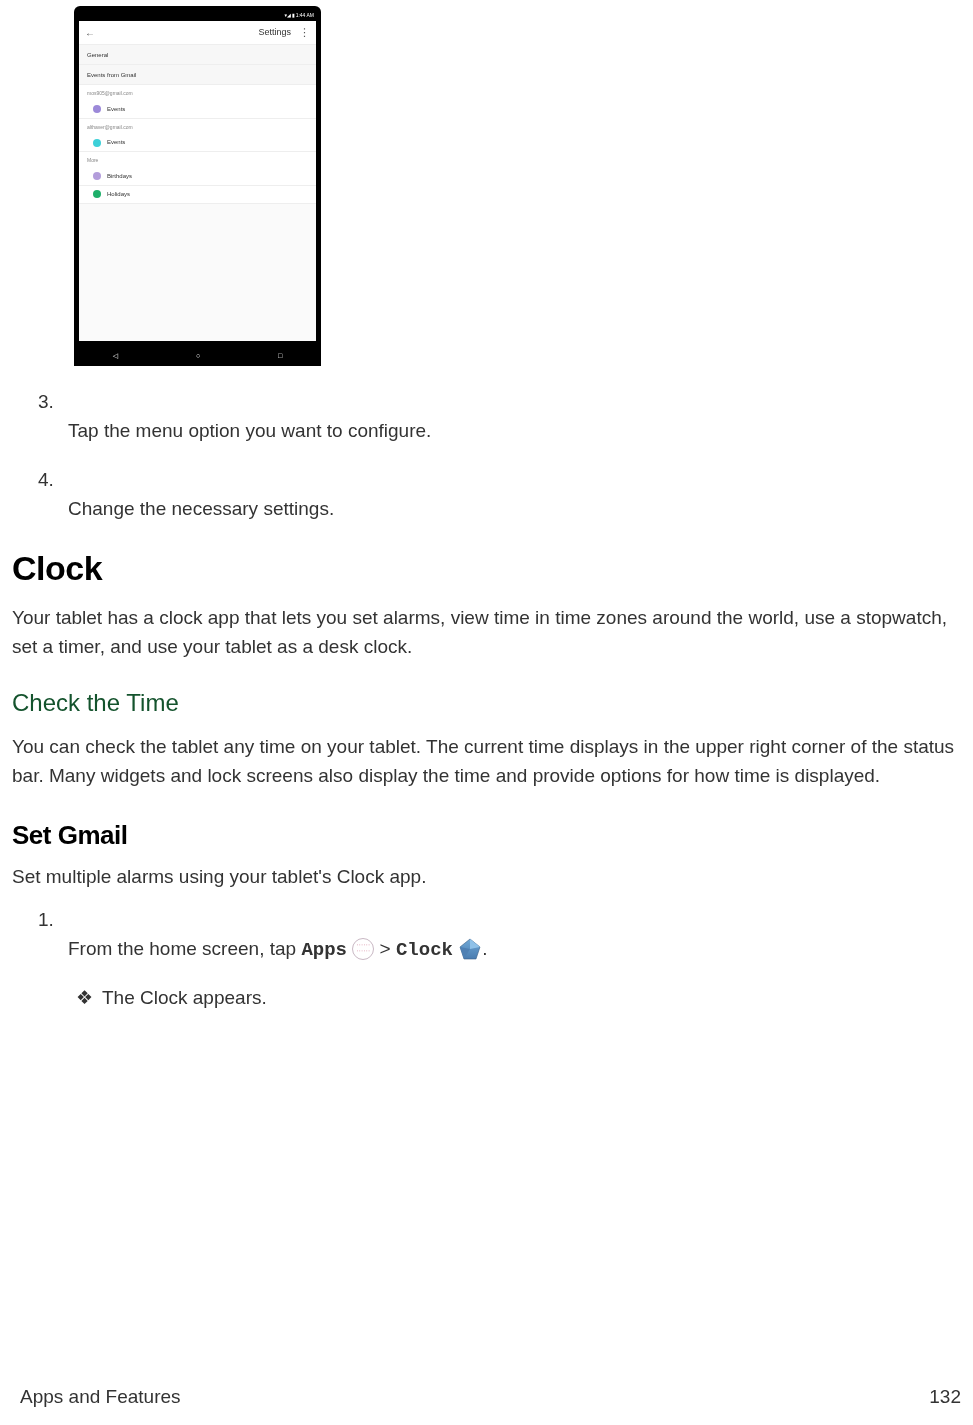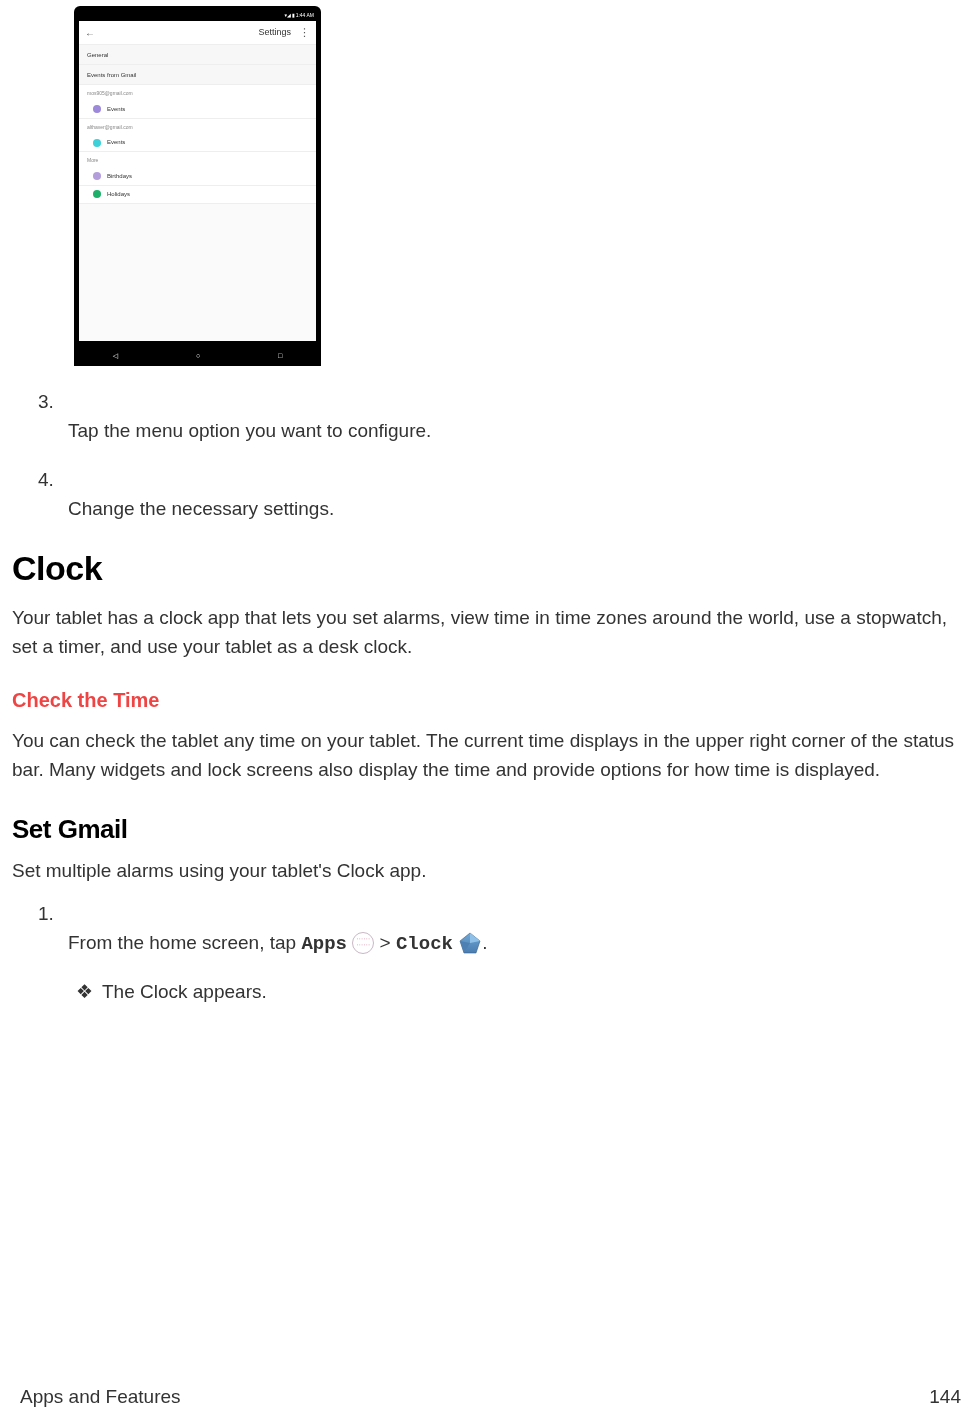--- a/index.html
+++ b/index.html
@@ -83,21 +83,21 @@
     align-items: center;
     color: #fff;
     font-size: 7px;
   }
   .steps { margin: 22px 0 0 0; }
   .step { display: flex; margin: 10px 0 20px 26px; }
   .step-num { width: 30px; flex-shrink: 0; }
   .step-text { flex: 1; margin-top: 29px; }
   h1.clock { font-family: Arial Black, Arial, sans-serif; font-weight: 900; font-size: 34px; margin-top: 20px; margin-bottom: 10px; color: #000; letter-spacing: -0.5px; }
   h2.sub { font-family: Arial Black, Arial, sans-serif; font-weight: 900; font-size: 26px; margin-top: 26px; margin-bottom: 8px; color: #000; letter-spacing: -0.5px; }
-  h3.sub2 { font-family: Arial, sans-serif; font-weight: bold; font-size: 20px; margin-top: 24px; margin-bottom: 12px; color: #ef4444; }
+  h3.sub2 { font-family: Arial, sans-serif; font-weight: normal; font-size: 24px; margin-top: 24px; margin-bottom: 12px; color: #14532d; }
   p.body { margin: 8px 0 14px 0; }
   .inline-icon {
     display: inline-flex;
     align-items: center;
     justify-content: center;
     vertical-align: middle;
   }
   .apps-icon {
     width: 22px; height: 22px;
     border: 1.5px solid #c9b8c4;
@@ -227,14 +227,14 @@
   </div>
 </div>
 
 <div class="sub-step">
   <div class="diamond-bullet">❖</div>
   <div>The Clock appears.</div>
 </div>
 
 <div class="footer">
   <span>Apps and Features</span>
-  <span>144</span>
+  <span>132</span>
 </div>
 
 </body></html>

